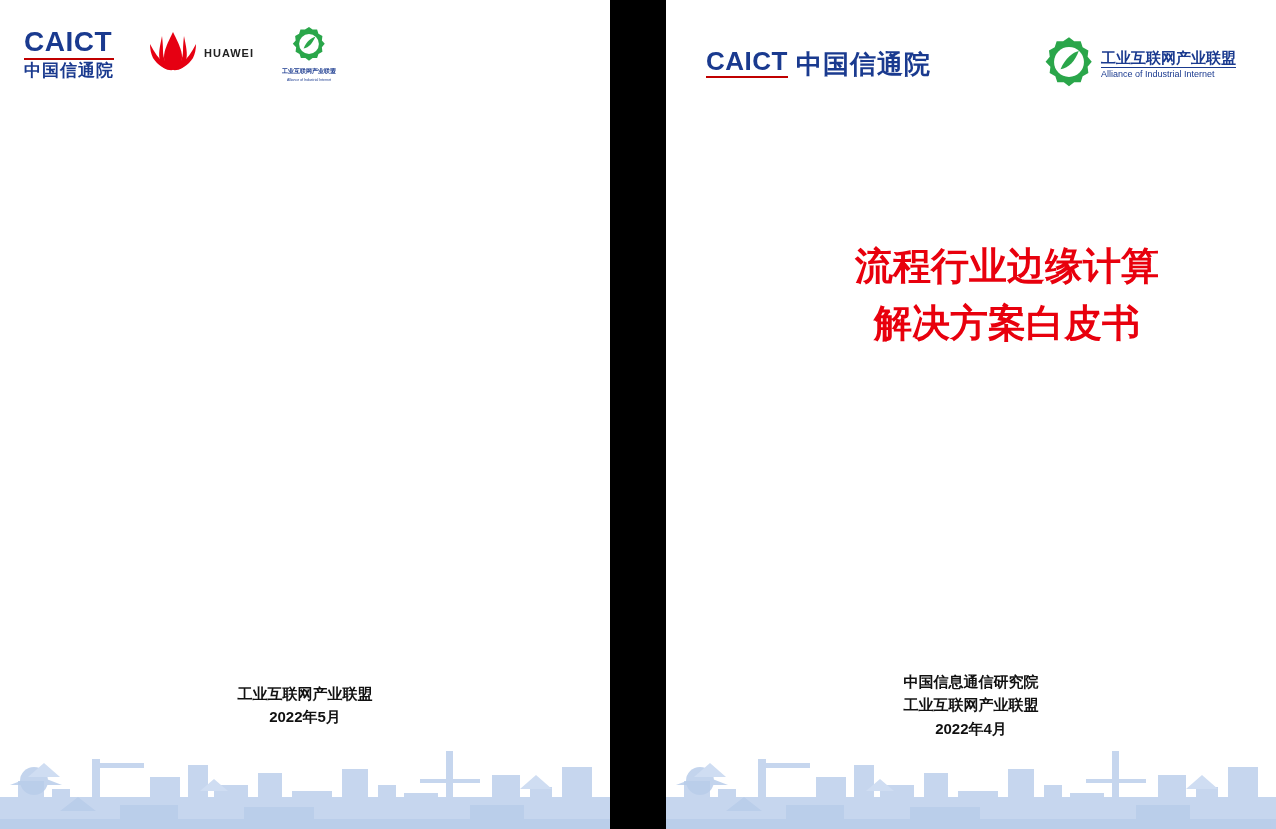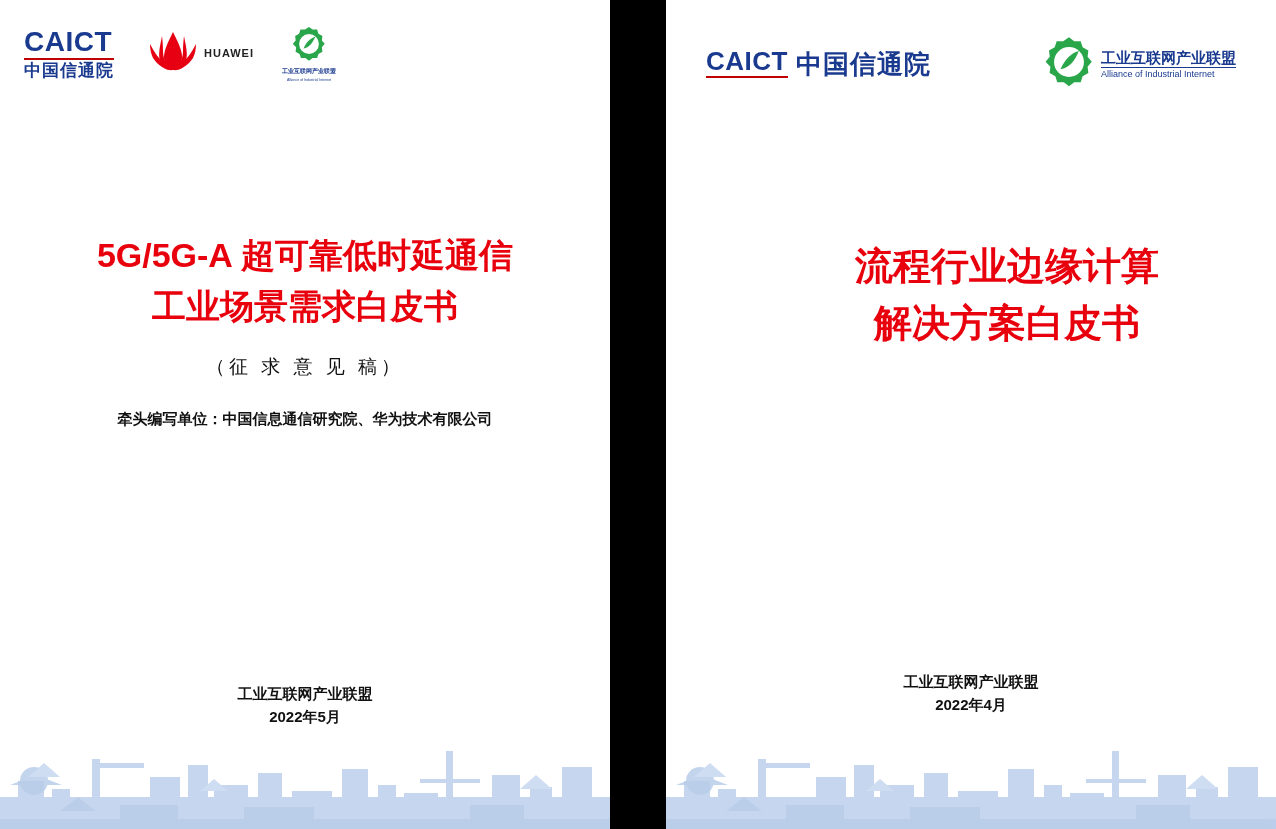--- a/index.html
+++ b/index.html
@@ -194,26 +194,20 @@
           </svg>
         </div>
         <div class="aii-text" style="align-items:center;">
           <div class="aii-cn" style="font-size:6px;">工业互联网产业联盟</div>
           <div class="aii-rule"></div>
           <div class="aii-en" style="font-size:3.5px;">Alliance of Industrial Internet</div>
         </div>
       </div>
     </div>
 
-    <div class="title-block" style="top:230px;">
-      <div class="doc-title" style="font-size:34px;">5G/5G-A 超可靠低时延通信</div>
-      <div class="doc-title" style="font-size:34px;">工业场景需求白皮书</div>
-      <div class="doc-subtitle" style="font-size:19px; margin-top:22px;">（征 求 意 见 稿）</div>
-      <div class="doc-byline" style="font-size:15px; margin-top:30px;">牵头编写单位：中国信息通信研究院、华为技术有限公司</div>
-    </div>
 
     <div class="footer-block" style="top:682px; font-size:15px;">
       <div>工业互联网产业联盟</div>
       <div>2022年5月</div>
     </div>
 
     <svg class="skyline" viewBox="0 0 610 110" preserveAspectRatio="none">
       <g fill="#c6d6ee">
         <rect x="0" y="78" width="610" height="32"></rect>
         <rect x="18" y="62" width="26" height="48"></rect>
@@ -282,20 +276,21 @@
         </div>
       </div>
     </div>
 
     <div class="title-block" style="top:238px;padding-left:36px;">
       <div class="doc-title" style="font-size:38px;">流程行业边缘计算</div>
       <div class="doc-title" style="font-size:38px;">解决方案白皮书</div>
     </div>
 
     <div class="footer-block" style="top:670px; font-size:15px;">
+      <div>中国信息通信研究院</div>
       <div>工业互联网产业联盟</div>
       <div>2022年4月</div>
     </div>
 
     <svg class="skyline" viewBox="0 0 610 110" preserveAspectRatio="none">
       <g fill="#c6d6ee">
         <rect x="0" y="78" width="610" height="32"></rect>
         <rect x="18" y="62" width="26" height="48"></rect>
         <rect x="52" y="70" width="18" height="40"></rect>
         <rect x="92" y="40" width="8" height="70"></rect>

